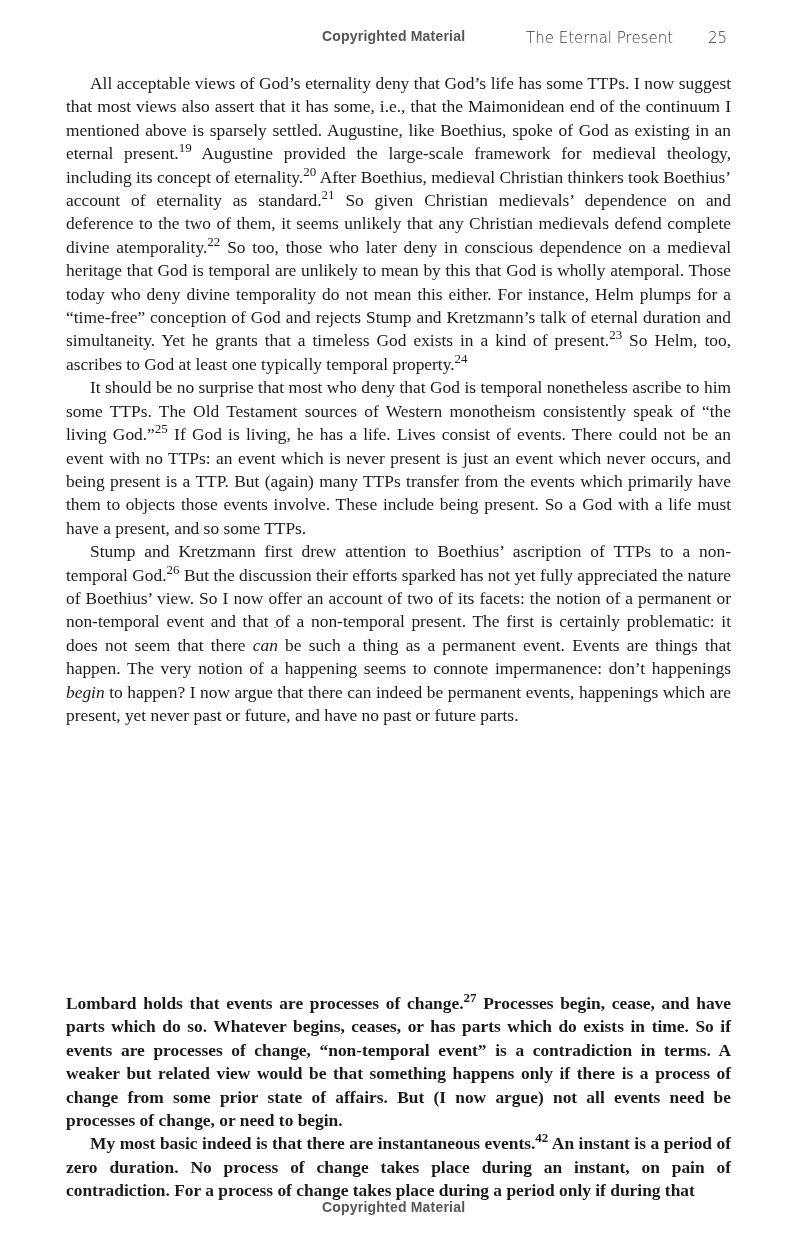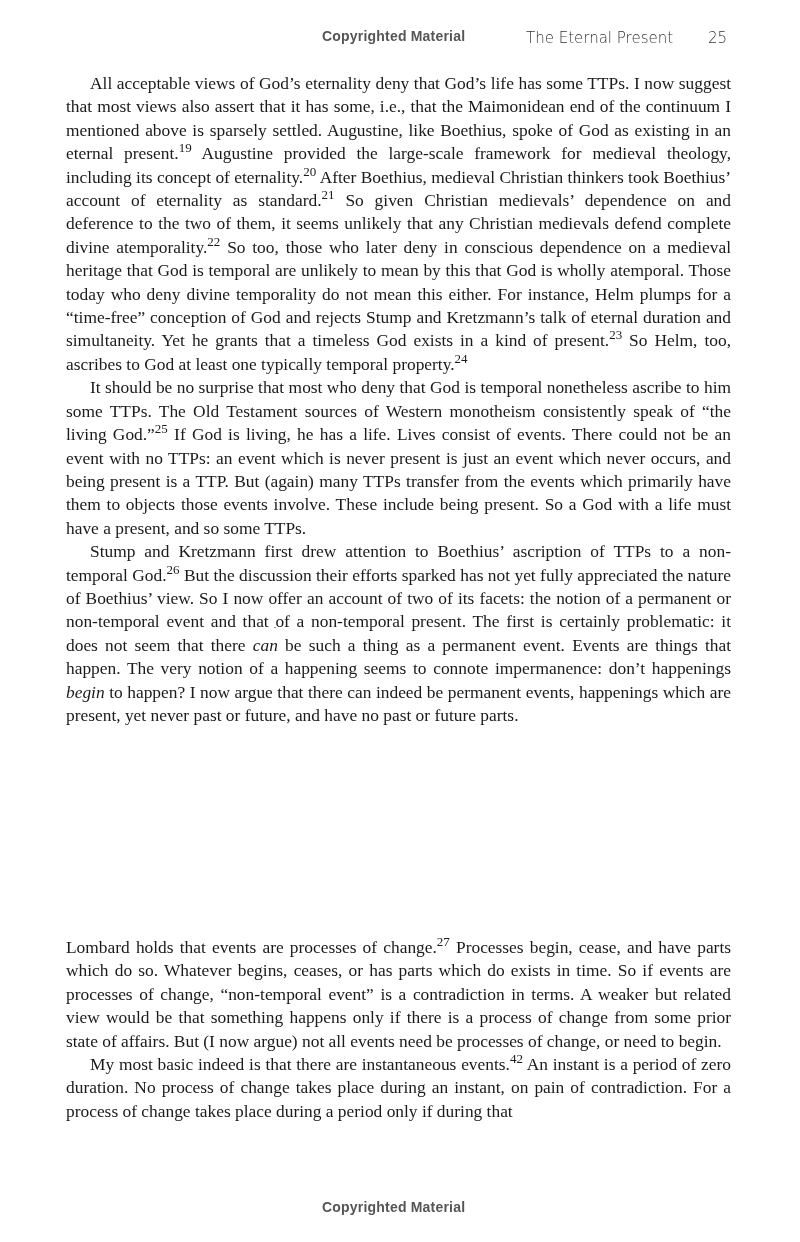--- a/index.html
+++ b/index.html
@@ -17,21 +17,21 @@
   }
   .running-head .pg { position: absolute; left: 182px; }
   .body-text {
     position: absolute; left: 66px; width: 665px;
     font-family: "Liberation Serif", serif; font-size: 17.4px; line-height: 23.4px; color: #1a1a1a;
     text-align: justify;
   }
   .body-text p { margin: 0; text-indent: 24px; }
   .body-text p.noindent { text-indent: 0; }
   .block1 { top: 72px; }
-  .block2 { top: 936px; }
+  .block2 { top: 992px; font-weight: bold; }
   sup { font-size: 13px; line-height: 0; vertical-align: 7px; }
   .section-heading {
     position: absolute; left: 68px; top: 899px;
     font-family: "DejaVu Sans", sans-serif; font-size: 17px; color: #222; font-weight: 300;
   }
   .speck { position: absolute; left: 274px; top: 627px; width: 2px; height: 1px; background: #999; }
 </style>
 </head>
 <body>
 

